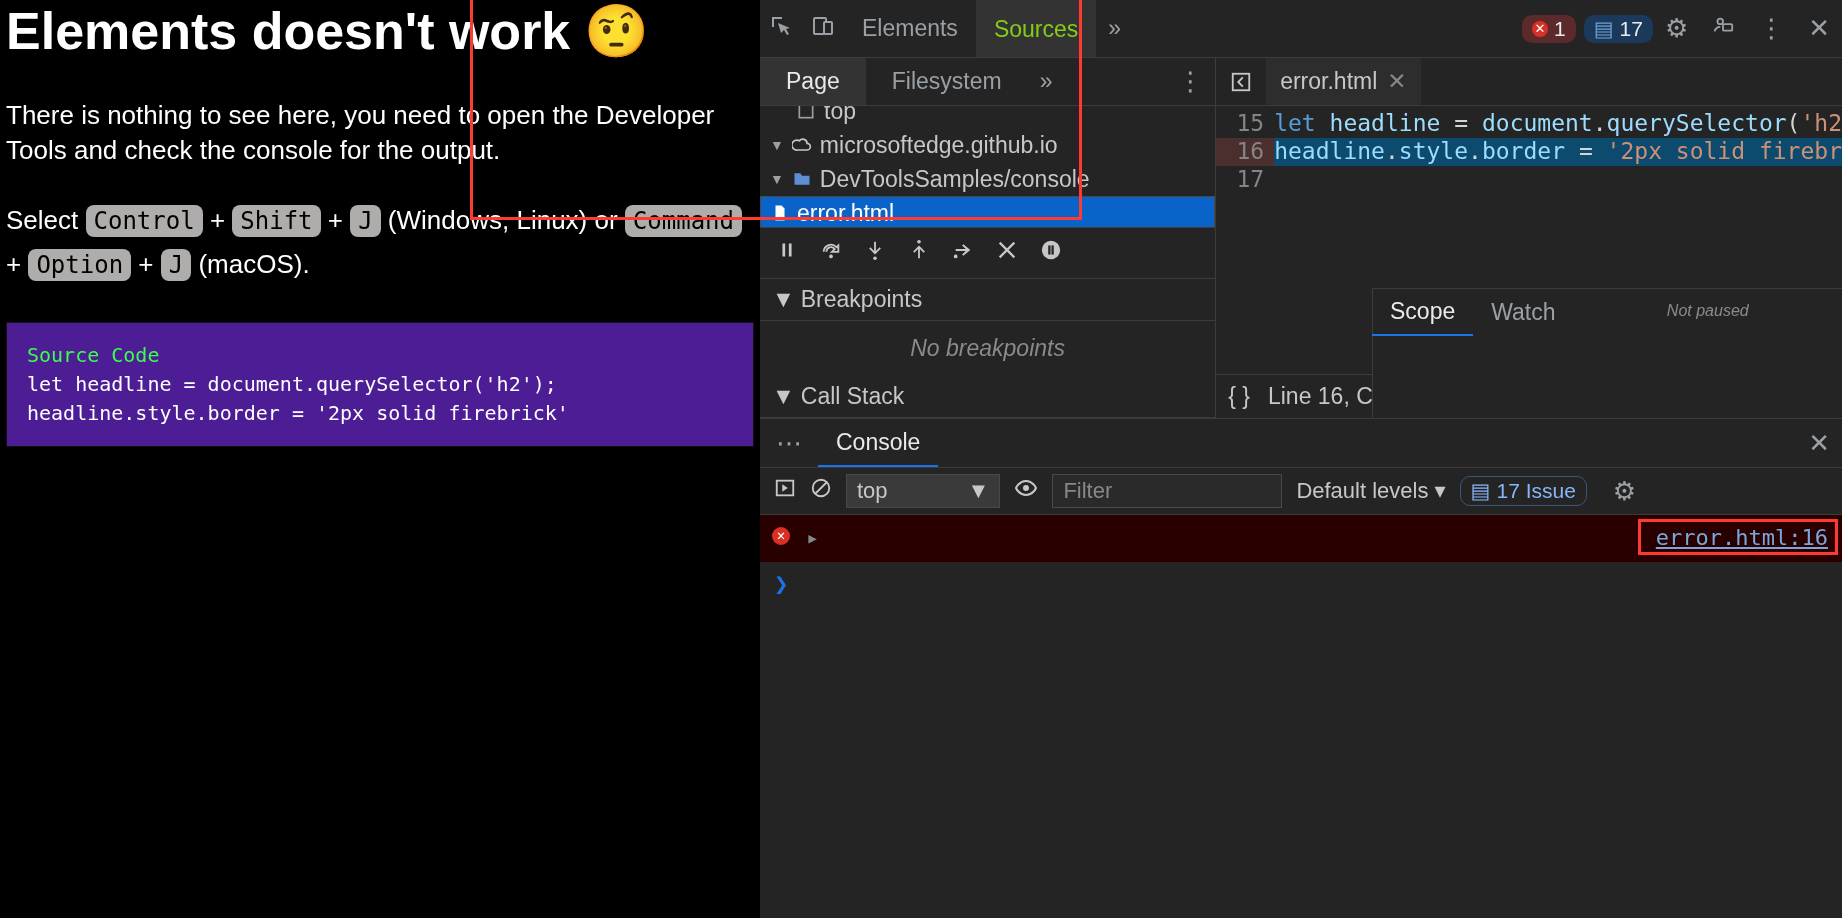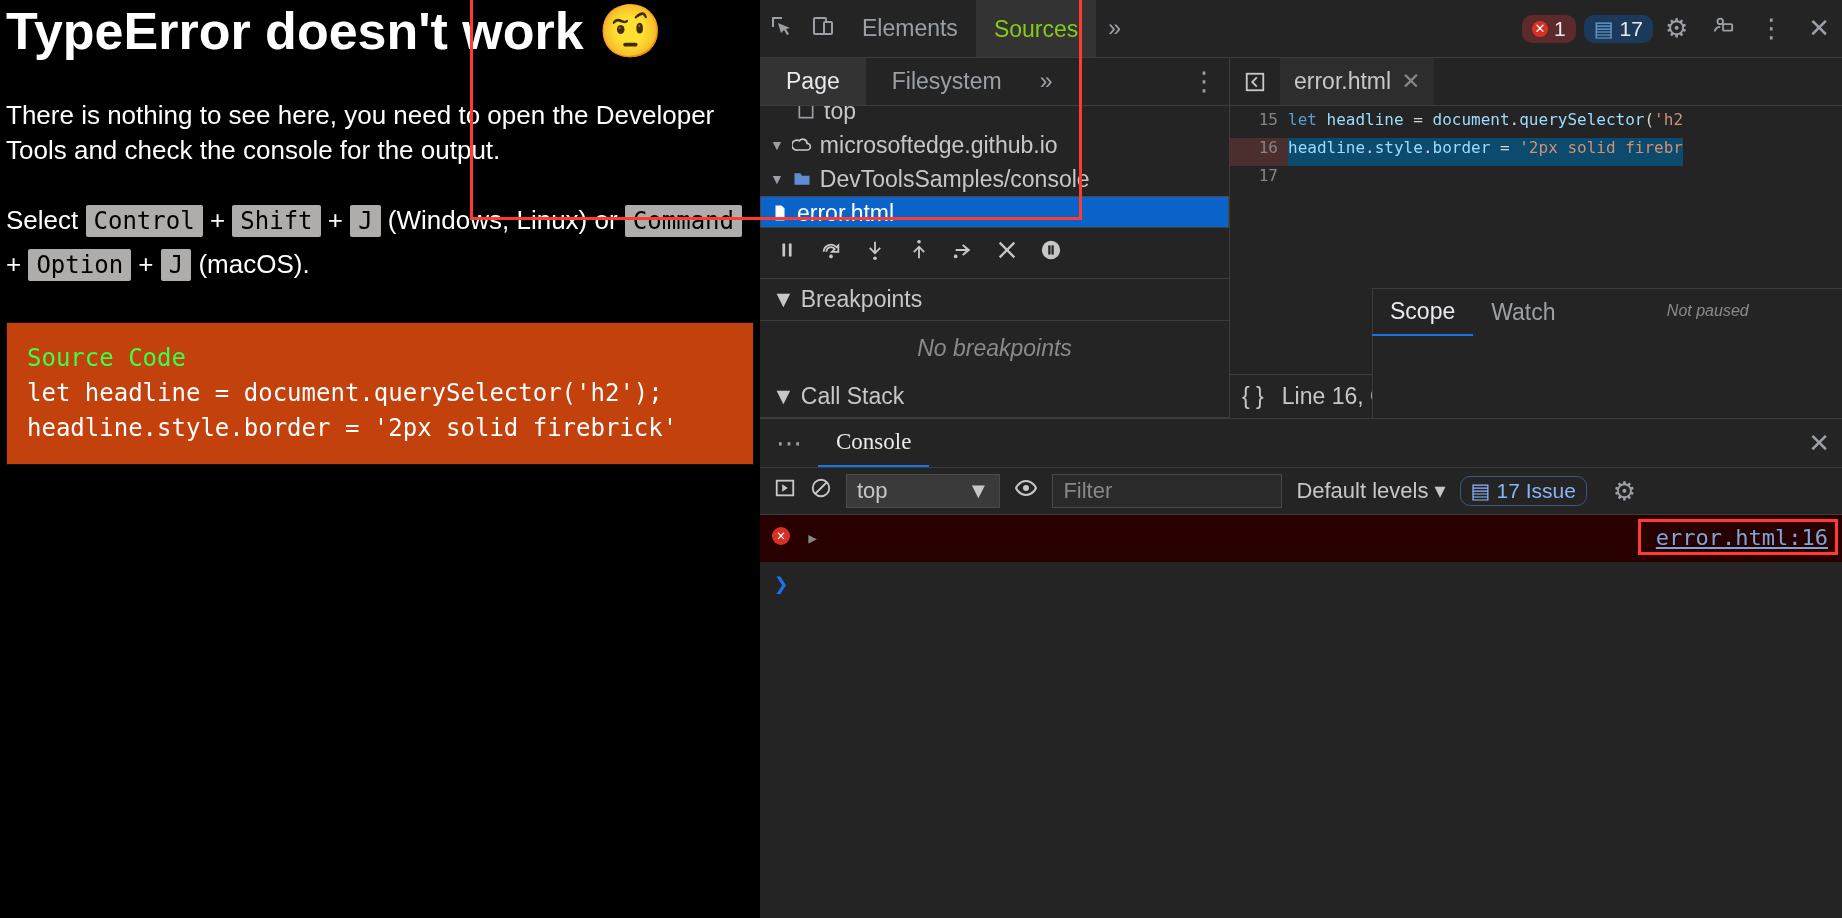--- a/index.html
+++ b/index.html
@@ -1,22 +1,22 @@
 <!DOCTYPE html>
 <html><head>
 <meta charset="utf-8">
 <style>
   * { box-sizing: border-box; margin: 0; padding: 0; }
   body { font-family: -apple-system, "Segoe UI", Arial, sans-serif; background: #000; color: #fff; width: 1842px; height: 918px; display: flex; overflow: hidden; }
   .left-pane { width: 760px; background: #000; padding: 2px 6px 6px 6px; }
   .page-title { font-size: 52px; font-weight: 700; line-height: 1.15; margin-bottom: 36px; }
   .page-desc { font-size: 26px; line-height: 1.35; margin-bottom: 30px; max-width: 740px; }
   .page-instr { font-size: 26px; line-height: 1.7; }
-  .kbd { background: #aeadab; color:#000; font-family: "SFMono-Regular","Consolas",monospace; font-size: 24px; padding: 2px 8px; border-radius: 2px; }
-  .srcbox { background: #c2410c; border:1px solid #111; margin-top: 36px; padding: 18px 20px; font-family: "SFMono-Regular","Consolas",monospace; font-size: 24px; line-height: 1.45; }
+  .kbd { background: #aeadab; color:#000; font-family: "SFMono-Regular","Consolas",monospace; font-size: 24px; padding: 2px 8px; border-radius: 8px; }
+  .srcbox { background: #4c1d95; border:1px solid #111; margin-top: 36px; padding: 18px 20px; font-family: "SFMono-Regular","Consolas",monospace; font-size: 20px; line-height: 1.45; }
   .srcbox .hdr { color:#3cff4a; }
 
   .right-pane { width: 1082px; background: #242424; display:flex; flex-direction:column; }
   .dt-tabbar { display:flex; align-items:center; height:58px; border-bottom:1px solid #3c3c3c; background:#242424; color:#9aa0a6; font-size:23px; }
   .dt-tabbar .ico { width:42px; text-align:center; }
   .dt-tab { padding:0 18px; height:100%; display:flex; align-items:center; cursor:pointer; }
   .dt-tab.active { background:#333333; color:#84cc16; border-top:2px solid #333; }
   .spacer { flex:1; }
   .pill { display:inline-flex; align-items:center; gap:6px; border-radius:10px; padding:2px 10px; font-size:21px; color:#e8eaed; }
   .pill.err { background:#5c2a2a; }
@@ -37,55 +37,55 @@
   .dbg-bar { display:flex; align-items:center; gap:22px; height:52px; border-top:1px solid #3c3c3c; border-bottom:1px solid #3c3c3c; padding:0 16px; color:#c7c7c7; font-size:24px; }
   .dbg-bar svg{width:22px;height:22px;}
   .dbg-panes { color:#c7c7c7; font-size:23px; }
   .dbg-panes .hdr-row{ display:flex; align-items:center; height:42px; padding:0 12px; border-bottom:1px solid #3c3c3c;}
   .dbg-panes .msg { text-align:center; font-style:italic; color:#8a8a8a; padding:14px 0;}
 
   .src-col { flex:1; display:flex; flex-direction:column; position:relative; }
   .file-tabs { display:flex; align-items:center; height:48px; border-bottom:1px solid #3c3c3c; color:#c7c7c7; }
   .file-tabs .cell { width:50px; display:flex; align-items:center; justify-content:center; }
   .file-tab { background:#2d2d2d; height:100%; display:flex; align-items:center; padding:0 14px; gap:10px; font-size:23px; }
-  .code { font-family:"SFMono-Regular","Consolas",monospace; font-size:16px; background:#242424; flex:1; overflow:hidden; padding-top:4px; }
+  .code { font-family:"SFMono-Regular","Consolas",monospace; font-size:23px; background:#242424; flex:1; overflow:hidden; padding-top:4px; }
   .code .ln { display:flex; height:28px; }
   .code .gut { width:58px; text-align:right; padding-right:10px; color:#858585; }
   .code .txt { white-space:pre; color:#d4d4d4; }
   .kw{color:#569cd6;} .vr{color:#9cdcfe;} .fn{color:#9cdcfe;} .st{color:#ce9178;} .op{color:#d4d4d4;}
   .hl-gut { background:#4b2f2f; }
   .hl-line .txt { background:#0c4a6e; }
   .status { height:44px; border-top:1px solid #3c3c3c; display:flex; align-items:center; gap:18px; padding:0 12px; color:#c7c7c7; font-size:23px; }
   .anno-red { position:absolute; border:3px solid #ff3b30; pointer-events:none; }
 
   .scope-col { width:328px; border-left:1px solid #3c3c3c; display:flex; flex-direction:column; }
   .scope-tabs { display:flex; align-items:center; height:48px; color:#9aa0a6; font-size:23px; }
   .scope-tabs .tab { padding:0 18px; height:100%; display:flex; align-items:center; }
   .scope-tabs .tab.active { color:#e8eaed; border-bottom:2px solid #1a73e8; }
   .scope-msg { flex:1; text-align:center; font-style:italic; color:#8a8a8a; padding-top:14px; }
 
   .drawer { flex:1; display:flex; flex-direction:column; border-top:1px solid #3c3c3c; }
   .drawer-tabs { display:flex; align-items:center; height:48px; color:#9aa0a6; font-size:23px; }
-  .drawer-tabs .tab.active { color:#e8eaed; border-bottom:2px solid #1a73e8; padding:14px 18px; height:100%; display:flex; align-items:center;font-family:Liberation Serif, serif; }
+  .drawer-tabs .tab.active { color:#e8eaed; border-bottom:2px solid #1a73e8; padding:14px 18px; height:100%; display:flex; align-items:center; }
   .console-tb { display:flex; align-items:center; gap:14px; height:48px; border-top:1px solid #3c3c3c; border-bottom:1px solid #3c3c3c; padding:0 14px; color:#c7c7c7; font-size:22px; }
   .sel { background:#3a3a3a; border:1px solid #494949; height:34px; display:flex; align-items:center; padding:0 10px; gap:80px; }
   .filt { background:#2a2a2a; border:1px solid #494949; height:34px; padding:0 10px; color:#888; width:230px; display:flex; align-items:center; }
   .console-body { flex:1; font-family:"SFMono-Regular","Consolas",monospace; font-size:22px; position:relative; }
   .err-row { background:#290000; color:#e8a2a2; padding:8px 14px 8px 46px; display:flex; align-items:flex-start; line-height:1.4; }
   .err-icon { position:absolute; left:12px; width:18px; height:18px; border-radius:50%; background:#d93025; color:#fff; font-size:14px; display:flex; align-items:center; justify-content:center; margin-top:4px; }
   .err-link { color:#7aa6da; text-decoration:underline; }
   .err-right { margin-left:auto; }
   .prompt { color:#1a73e8; padding:8px 14px; font-size:24px; }
   svg { fill: currentColor; }
 </style>
 </head>
 <body>
 
 <div class="left-pane">
-  <h1 class="page-title">TypeError doesn't work 🤨</h1>
+  <h1 class="page-title">Elements doesn't work 🤨</h1>
   <p class="page-desc">There is nothing to see here, you need to open the Developer Tools and check the console for the output.</p>
   <p class="page-instr">
     <span>Select </span>
     <span class="kbd">Control</span><span> + </span><span class="kbd">Shift</span><span> + </span><span class="kbd">J</span><span> (Windows, Linux) or </span>
     <span class="kbd">Command</span><span> + </span><span class="kbd">Option</span><span> + </span><span class="kbd">J</span><span> (macOS).</span>
   </p>
   <div class="srcbox">
     <div class="hdr">Source Code</div>
     <div>let headline = document.querySelector('h2');</div>
     <div>headline.style.border = '2px solid firebrick'</div>

